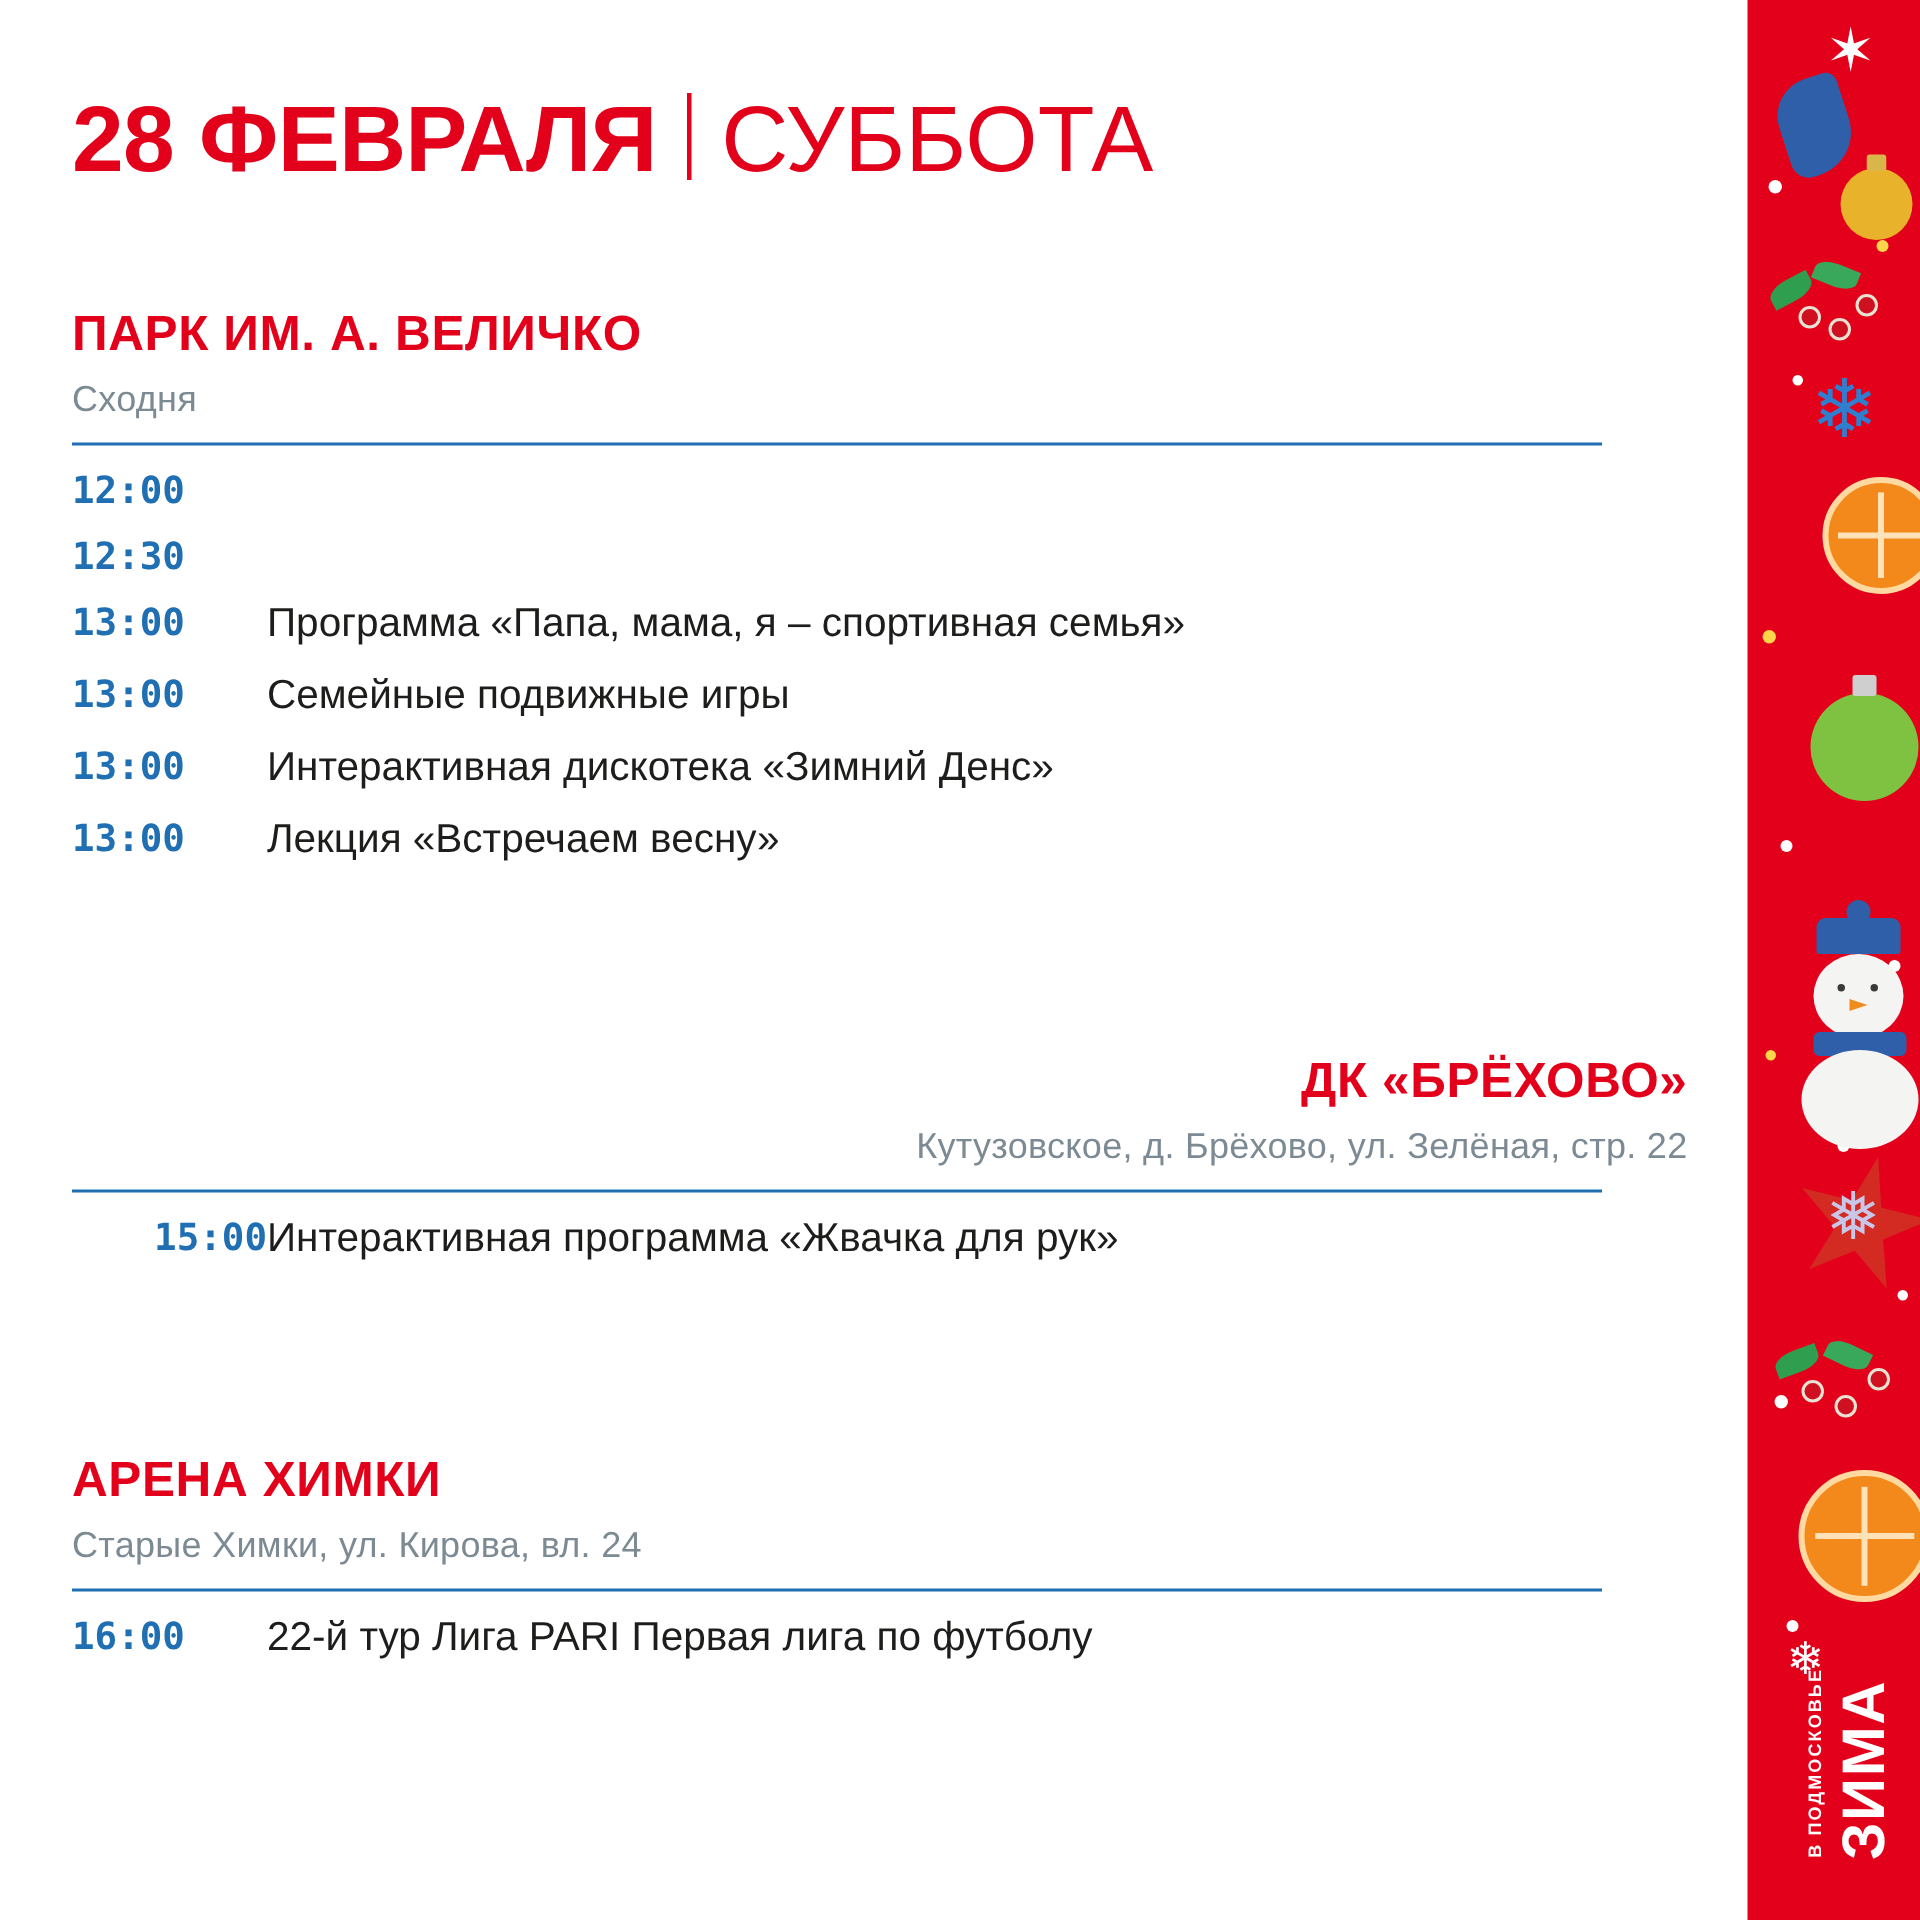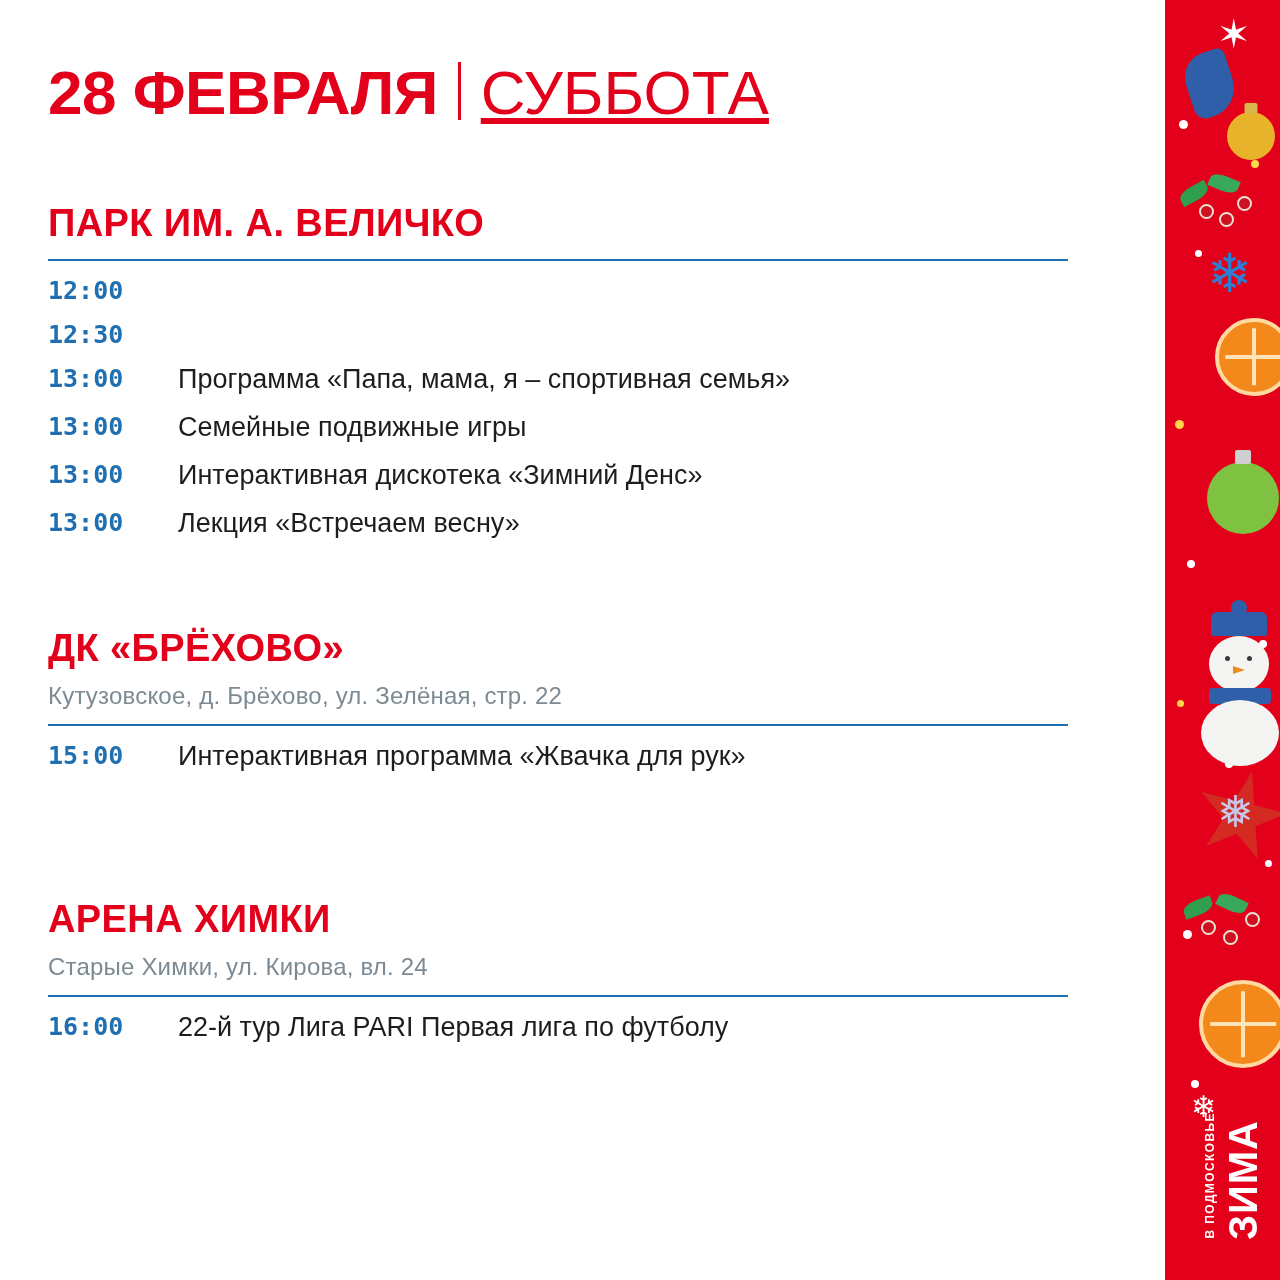--- a/index.html
+++ b/index.html
@@ -53,31 +53,30 @@
     background: #e3001b;
     margin: 0 20px;
     position: relative;
     top: 6px;
   }
   .header-day {
     font-size: 62px;
     font-weight: 300;
     color: #e3001b;
     letter-spacing: 0px;
-    text-decoration: underline;
   }
 
   
   .venue {
     margin-top: 52px;
   }
   .venue.first { margin-top: 74px; }
 
   .venue-name {
-    font-size: 38px;
+    font-size: 33px;
     font-weight: bold;
     color: #e3001b;
     letter-spacing: 0.4px;
     margin: 0;
   }
   .venue-address {
     font-size: 24px;
     font-weight: 400;
     color: #7c8a93;
     margin: 12px 0 0 0;
@@ -275,20 +274,21 @@
   <div class="content">
 
     <div class="header">
       <span class="header-date">28 ФЕВРАЛЯ</span>
       <span class="header-sep"></span>
       <span class="header-day">СУББОТА</span>
     </div>
 
     <div class="venue first">
       <h2 class="venue-name">ПАРК ИМ. А. ВЕЛИЧКО</h2>
+      <p class="venue-address">Сходня</p>
       <div class="rule"></div>
       <ul class="events">
         <li class="event">
           <span class="event-time">12:00</span>
         </li>
         <li class="event">
           <span class="event-time">12:30</span>
         </li>
         <li class="event">
           <span class="event-time">13:00</span>
@@ -302,21 +302,21 @@
           <span class="event-time">13:00</span>
           <span class="event-title">Интерактивная дискотека «Зимний Денс»</span>
         </li>
         <li class="event">
           <span class="event-time">13:00</span>
           <span class="event-title">Лекция «Встречаем весну»</span>
         </li>
       </ul>
     </div>
 
-    <div class="venue" style="margin-top:80px;">
+    <div class="venue" style="margin-top:118px;text-align:right;">
       <h2 class="venue-name">ДК «БРЁХОВО»</h2>
       <p class="venue-address">Кутузовское, д. Брёхово, ул. Зелёная, стр. 22</p>
       <div class="rule"></div>
       <ul class="events">
         <li class="event">
           <span class="event-time">15:00</span>
           <span class="event-title">Интерактивная программа «Жвачка для рук»</span>
         </li>
       </ul>
     </div>

